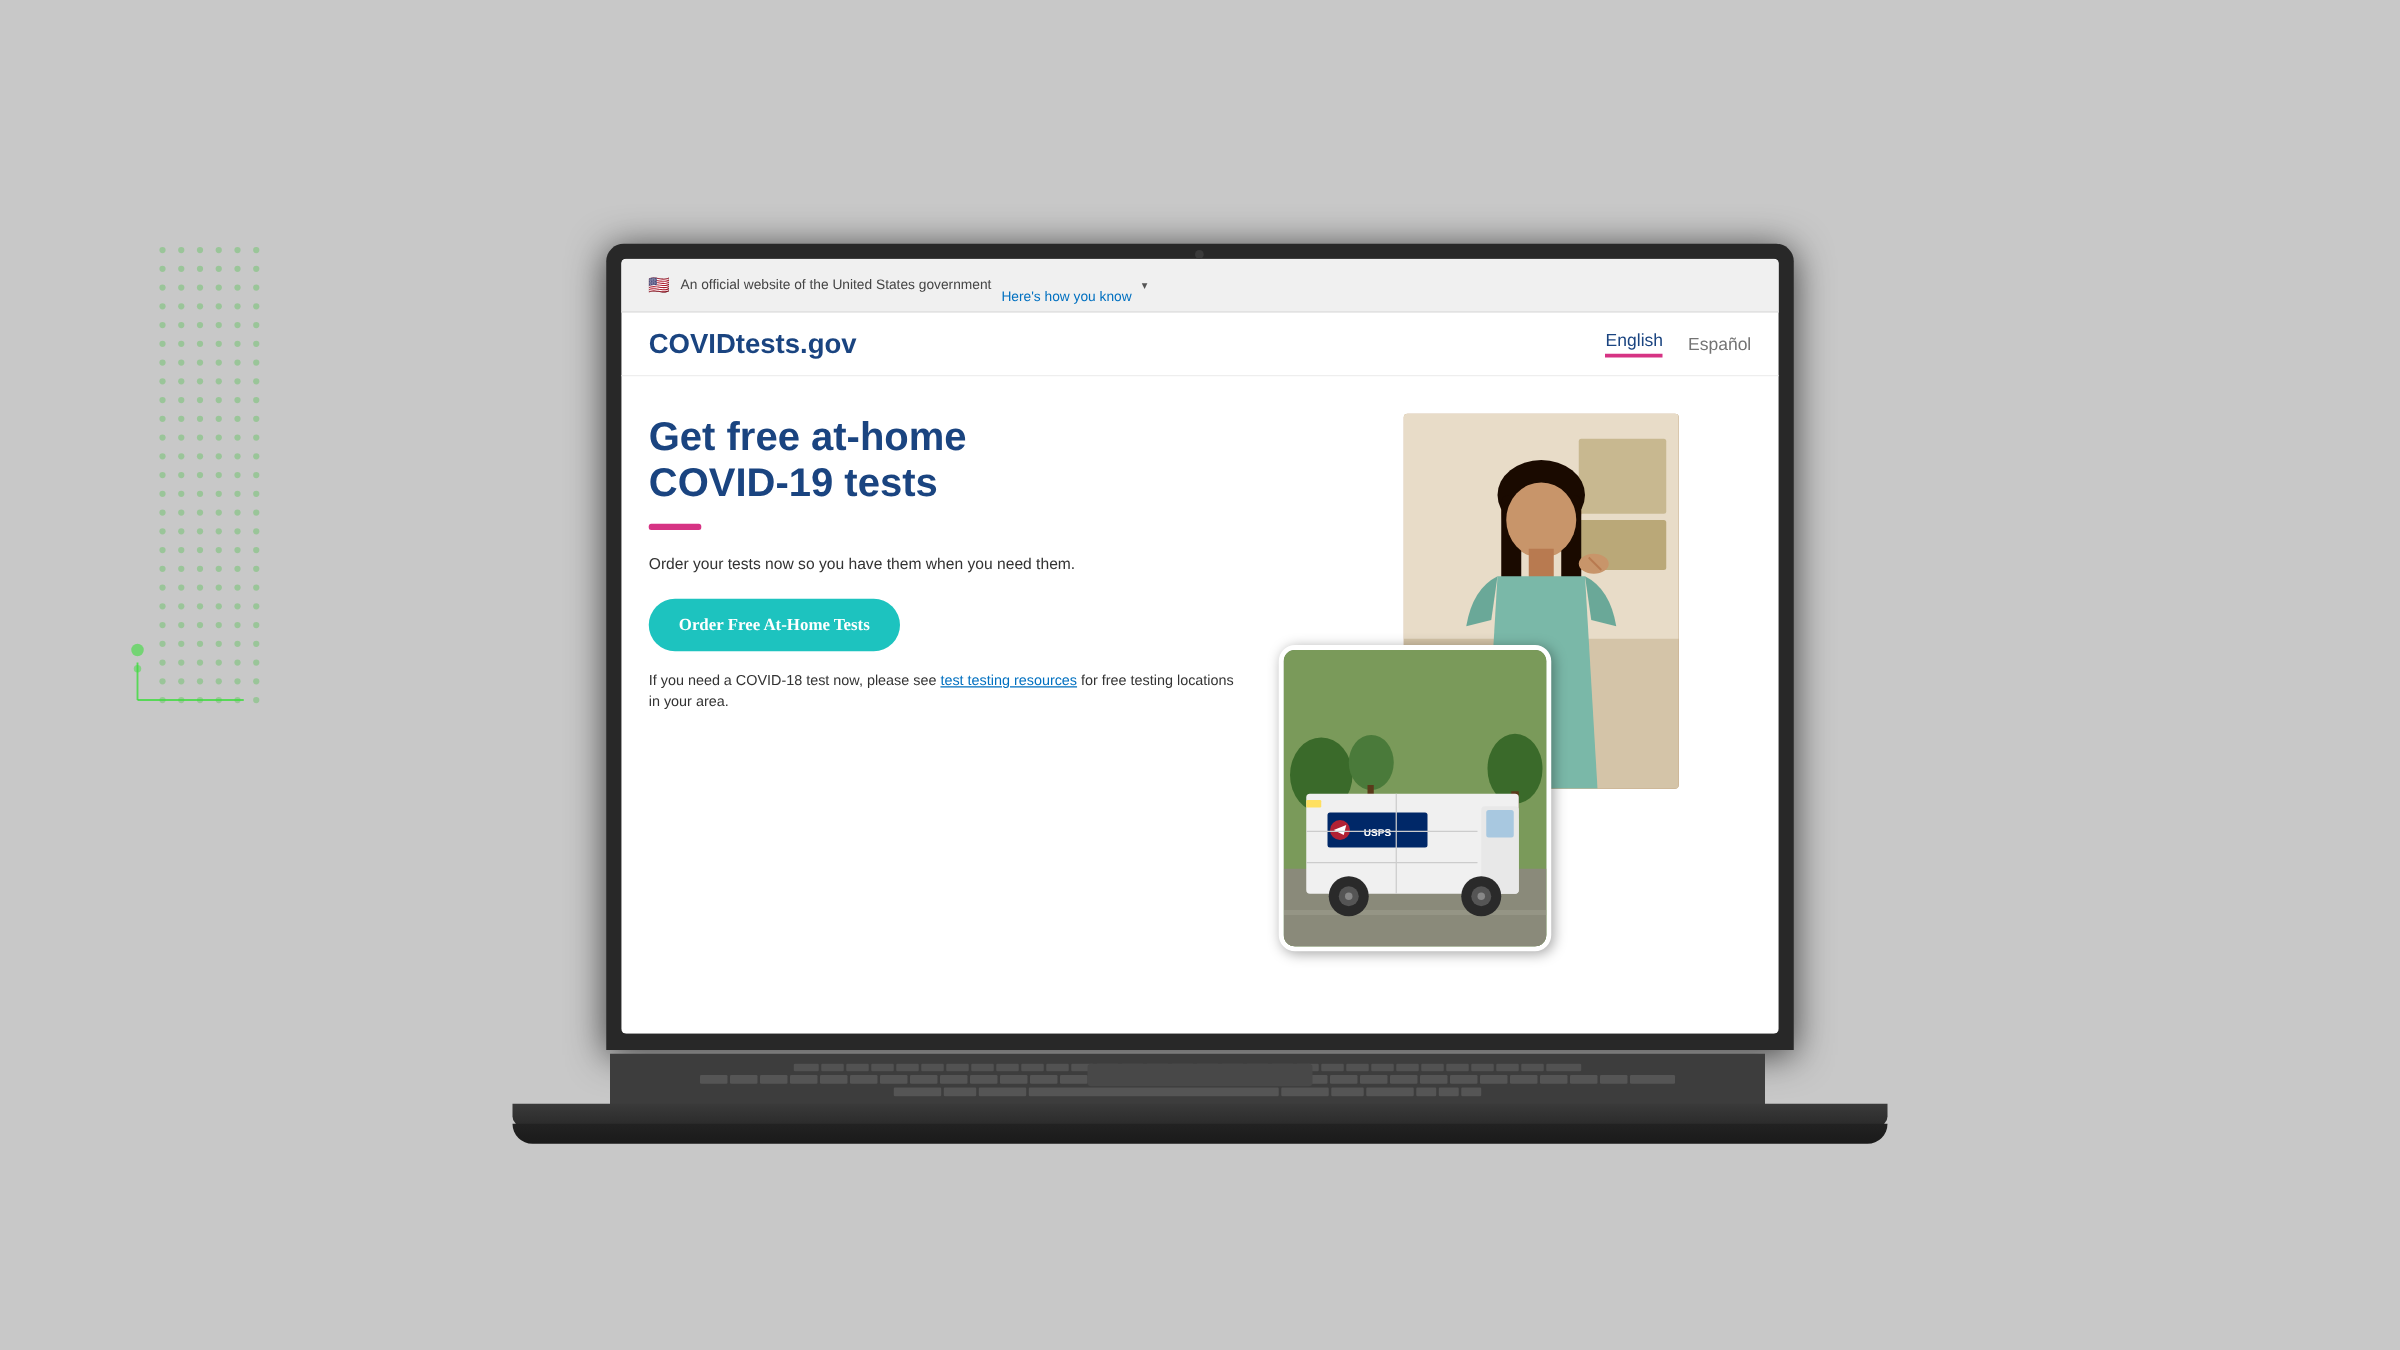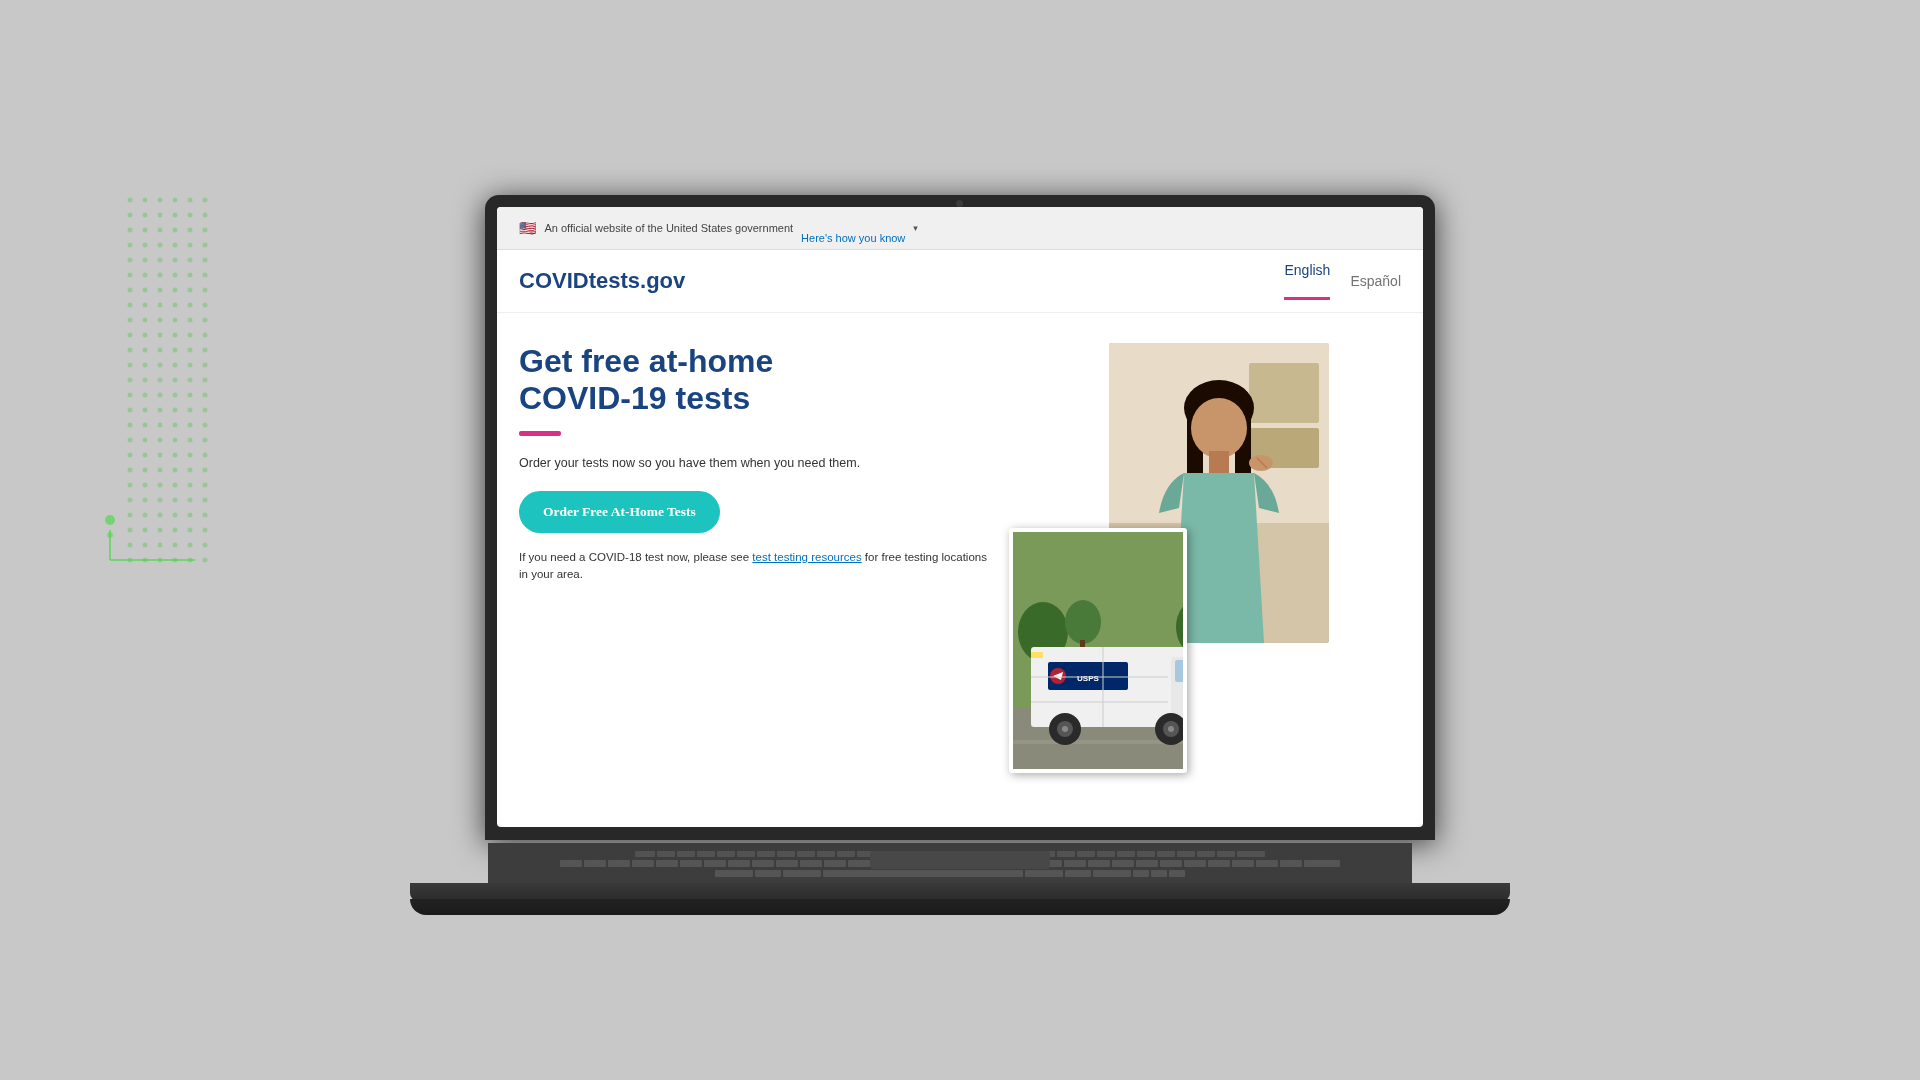--- a/index.html
+++ b/index.html
@@ -299,26 +299,26 @@
           <span style="font-size:14px;">🇺🇸</span>
           <span style="font-size:11px; color:#444;">An official website of the United States government</span>
           <a style="color:#0070c0; font-size:11px; text-decoration:none; cursor:pointer;">Here's how you know</a>
           <span style="font-size:9px; color:#555;">▾</span>
         </div>
 
         <div style="padding:12px 22px; display:flex; align-items:center; justify-content:space-between; border-bottom:1px solid #eee;">
           <a style="font-size:22px; font-weight:bold; color:#1a4480; text-decoration:none; cursor:pointer;">COVIDtests.gov</a>
 
           <nav style="display:flex; gap:20px; align-items:center;">
-            <a style="font-size:14px; color:#1a4480; text-decoration:none; border-bottom:3px solid #d63384; padding-bottom:19px; cursor:pointer;">English</a>
+            <a style="font-size:14px; color:#1a4480; text-decoration:none; border-bottom:3px solid #d63384; padding-bottom:3px; cursor:pointer;">English</a>
             <a style="font-size:14px; color:#737373; text-decoration:none; cursor:pointer;">Español</a>
           </nav>
         </div>
 
-        <div style="padding:30px 22px 20px 22px; display:flex; gap:20px; align-items:flex-start;">
+        <div style="padding:30px 22px 20px 22px; display:flex; gap:34px; align-items:flex-start;">
 
           <div style="flex:1; max-width:470px;">
             
             <h1 style="font-size:32px; font-weight:800; color:#1a4480; line-height:1.15; margin-bottom:14px; font-family:Arial,sans-serif;">
               <span>Get free at-home</span><br>
               <span>COVID-19 tests</span>
             </h1>
             
             <div style="width:42px; height:5px; background:#d63384; margin-bottom:18px; border-radius:2px;">
             </div>
@@ -359,21 +359,21 @@
                 <path d="M75 130 L145 130 L155 300 L65 300 Z" fill="#7ab8a8"></path>
 
                 <path d="M75 130 Q55 140 50 170 L70 165 Z" fill="#6aa898"></path>
                 <path d="M145 130 Q165 140 170 170 L150 165 Z" fill="#6aa898"></path>
 
                 <ellipse cx="152" cy="120" rx="12" ry="8" fill="#c8956a"></ellipse>
                 <line x1="148" y1="115" x2="158" y2="125" stroke="#b87a50" stroke-width="1.5"></line>
               </svg>
             </div>
 
-            <div style="position:absolute; top:185px; left:0; width:178px; height:245px; border-radius:3px; overflow:hidden; background:#5a7a4a; border:4px solid white; box-shadow: 2px 2px 10px rgba(0,0,0,0.35);">
+            <div style="position:absolute; top:185px; left:0; width:218px; height:245px; border-radius:13px; overflow:hidden; background:#5a7a4a; border:4px solid white; box-shadow: 2px 2px 10px rgba(0,0,0,0.35);">
               <svg viewBox="0 0 218 245" xmlns="http://www.w3.org/2000/svg" width="218" height="245">
 
                 <rect width="218" height="245" fill="#7a9a5a"></rect>
 
                 <ellipse cx="30" cy="100" rx="25" ry="30" fill="#3a6a2a"></ellipse>
                 <rect x="27" y="120" width="6" height="25" fill="#5a3a1a"></rect>
                 <ellipse cx="185" cy="95" rx="22" ry="28" fill="#3a6a2a"></ellipse>
                 <rect x="182" y="113" width="6" height="22" fill="#5a3a1a"></rect>
                 <ellipse cx="70" cy="90" rx="18" ry="22" fill="#4a7a3a"></ellipse>
                 <rect x="67" y="108" width="5" height="18" fill="#5a3a1a"></rect>

